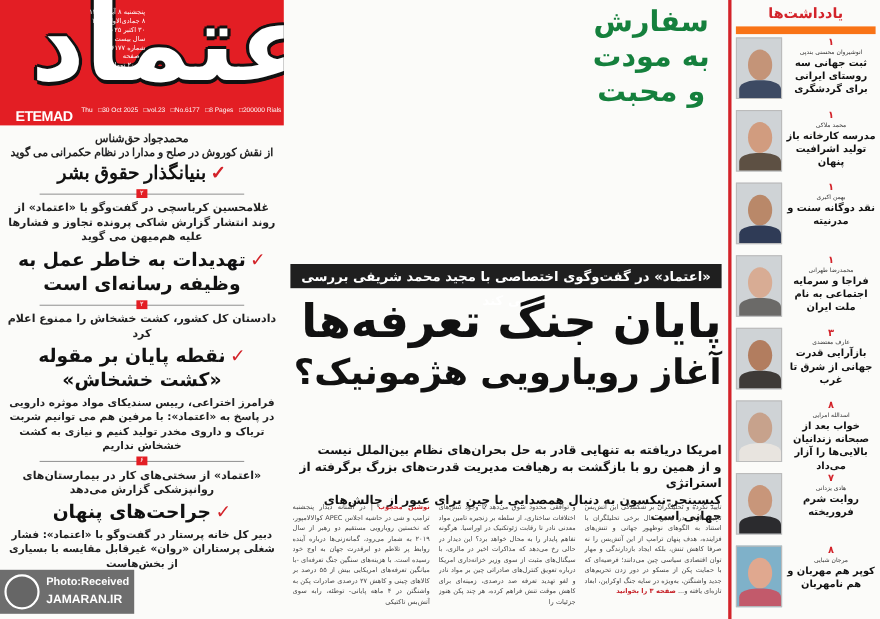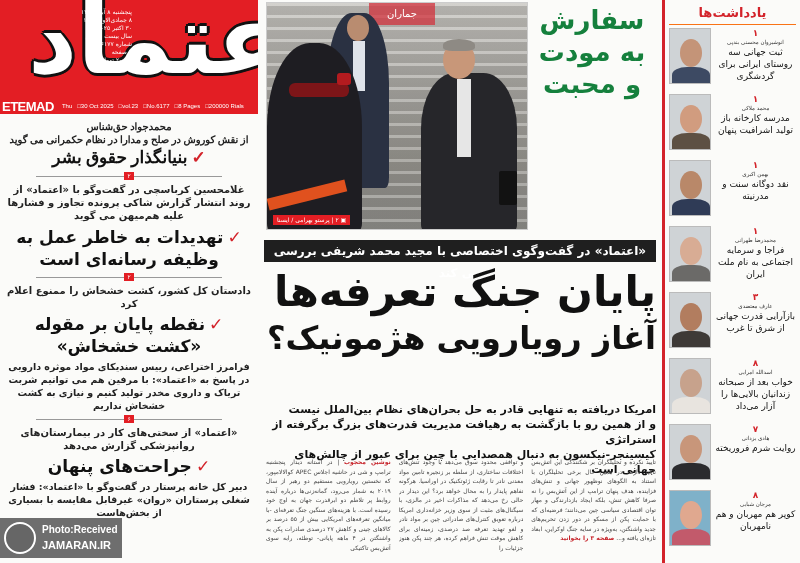--- a/index.html
+++ b/index.html
@@ -6,21 +6,21 @@
   html, body { width: 800px; height: 563px; overflow: hidden; background: #f4f4f2; }
   body { font-family: "DejaVu Sans", sans-serif; color: #1a1a1a; position: relative; direction: ltr; }
   .page { position: absolute; left: 0; top: 0; width: 800px; height: 563px; background: #fbfbf9; }
 
   
   .masthead { position: absolute; left: 0; top: 0; width: 258px; height: 114px; background: #e31e24; overflow: hidden; }
   .logo { position: absolute; left: 28px; top: -8px; font-family: "DejaVu Sans", sans-serif; font-weight: bold; font-size: 96px; color: #fff; line-height: 1; letter-spacing: -4px;
           text-shadow: 3px 0 0 #111, -3px 0 0 #111, 0 3px 0 #111, 0 -3px 0 #111, 2px 2px 0 #111, -2px -2px 0 #111; direction: rtl; }
   .issue-meta { position: absolute; left: 72px; top: 8px; width: 60px; direction: rtl; text-align: right; color: #fff; font-size: 6px; line-height: 8px; }
   .issue-meta div { white-space: nowrap; }
-  .mast-bottom { position: absolute; left: 0; bottom: 0; width: 296px; height: 16px; display: flex; align-items: center; padding-left: 2px; }
+  .mast-bottom { position: absolute; left: 0; bottom: 0; width: 296px; height: 16px; display: flex; padding-left: 14px; }
   .brand-latin { font-family: "Liberation Sans", sans-serif; font-weight: bold; color: #fff; font-size: 13px; letter-spacing: -0.5px; }
   .edition-strip { display: flex; gap: 5px; color: #fff; font-size: 6px; margin-left: 8px; font-family: "Liberation Sans", sans-serif; }
   .edition-strip span::before { content: "\25A1 "; }
   .edition-strip span:first-child::before { content: ""; }
 
   
   .left-col { position: absolute; left: 0; top: 114px; width: 258px; height: 449px; direction: rtl; text-align: center; padding: 0 6px; }
   .story { position: relative; }
   .kicker { font-size: 10px; font-weight: bold; line-height: 13px; color: #222; }
   .headline { font-size: 17px; font-weight: bold; line-height: 22px; color: #111; }
@@ -61,26 +61,26 @@
   .main-hl-1 { font-size: 42px; font-weight: bold; line-height: 52px; color: #111; letter-spacing: -1px; }
   .main-hl-2 { font-size: 32px; font-weight: bold; line-height: 40px; color: #111; letter-spacing: -1px; }
   .main-deck { position: absolute; left: 264px; top: 402px; width: 392px; direction: rtl; text-align: right; font-size: 11px; font-weight: bold; line-height: 15px; color: #111; }
   .body-cols { position: absolute; left: 266px; top: 457px; width: 390px; height: 104px; display: flex; flex-direction: row-reverse; gap: 8px; direction: rtl; }
   .body-col { flex: 1; font-size: 6px; line-height: 9.5px; color: #444; text-align: justify; overflow: hidden; }
   .byline { color: #c62229; font-weight: bold; }
   .continue { color: #c62229; font-weight: bold; }
 
   
   .notes { position: absolute; left: 662px; top: 0; width: 138px; height: 563px; border-left: 3px solid #d3232a; direction: rtl; padding: 2px 4px 0 4px; }
-  .notes-title { color: #d3232a; font-size: 13px; font-weight: bold; text-align: center; line-height: 22px; border-bottom: 1px solid #f97316; }
+  .notes-title { color: #d3232a; font-size: 13px; font-weight: bold; text-align: center; line-height: 22px; border-bottom: 7px solid #f97316; }
   .note { display: flex; flex-direction: row; align-items: flex-start; gap: 4px; padding: 3px 0; height: 66px; }
   .note-text { flex: 1; text-align: center; }
   .note-page { color: #d3232a; font-size: 9px; font-weight: bold; line-height: 10px; }
   .note-author { font-size: 5.5px; line-height: 8px; color: #333; }
-  .note-title { font-size: 9px; font-weight: normal; line-height: 12px; color: #111; }
+  .note-title { font-size: 9px; font-weight: bold; line-height: 12px; color: #111; }
   .note-photo { width: 42px; height: 56px; background: #cfd3d6; border: 1px solid #bbb; position: relative; overflow: hidden; }
   .note-photo .face { position: absolute; left: 10px; top: 10px; width: 22px; height: 28px; border-radius: 50%; background: #c99a7e; }
   .note-photo .body { position: absolute; left: 2px; top: 38px; width: 38px; height: 20px; border-radius: 40% 40% 0 0; background: #3a4150; }
 
   
   .jamaran { position: absolute; left: 0; top: 518px; width: 122px; height: 40px; background: rgba(70,70,70,0.78); color: #fff; font-family: "Liberation Sans", sans-serif; }
   .jamaran-logo { position: absolute; left: 4px; top: 4px; width: 32px; height: 32px; border-radius: 50%; border: 2px solid #fff; background: #666; }
   .jamaran-t1 { position: absolute; left: 42px; top: 6px; font-size: 10px; font-weight: bold; text-align: center; }
   .jamaran-t2 { position: absolute; left: 42px; top: 21px; font-size: 11px; font-weight: bold; }
 </style>
@@ -140,37 +140,20 @@
         <span class="page-badge">۶</span>
       </div>
 
     <div class="story">
       <div class="kicker">«اعتماد» از سختی‌های کار در بیمارستان‌های روانپزشکی گزارش می‌دهد</div>
       <div class="headline" style="margin-top:3px;"><span class="tick">✓</span><span>جراحت‌های پنهان</span></div>
       <div class="summary" style="margin-top:3px;">دبیر کل خانه پرستار در گفت‌وگو با «اعتماد»: فشار شغلی پرستاران «روان» غیرقابل مقایسه با بسیاری از بخش‌هاست</div>
     </div>
   </div>
 
-  <div class="photo">
-    <div class="steps"></div>
-    <div class="watermark">جماران</div>
-    <div class="person p-man1"></div>
-    <div class="p-man1-shirt"></div>
-    <div class="p-man1-head"></div>
-    <div class="person p-man2"></div>
-    <div class="p-man2-shirt"></div>
-    <div class="p-man2-head"></div>
-    <div class="p-man2-hair"></div>
-    <div class="p-bag"></div>
-    <div class="person p-woman"></div>
-    <div class="p-woman-scarf"></div>
-    <div class="p-woman-band"></div>
-    <div class="mic"></div>
-    <div class="photo-credit"><span>▣ </span><span>۲ | پرستو بهرامی / ایسنا</span></div>
-  </div>
 
   <div class="feature">
     <div class="feature-title">سفارش به مودت و محبت</div>
   </div>
 
   <div class="banner">«اعتماد» در گفت‌وگوی اختصاصی با مجید محمد شریفی بررسی می کند</div>
   <div class="main-hl">
     <div class="main-hl-1">پایان جنگ تعرفه‌ها</div>
     <div class="main-hl-2">آغاز رویارویی هژمونیک؟</div>
   </div>

